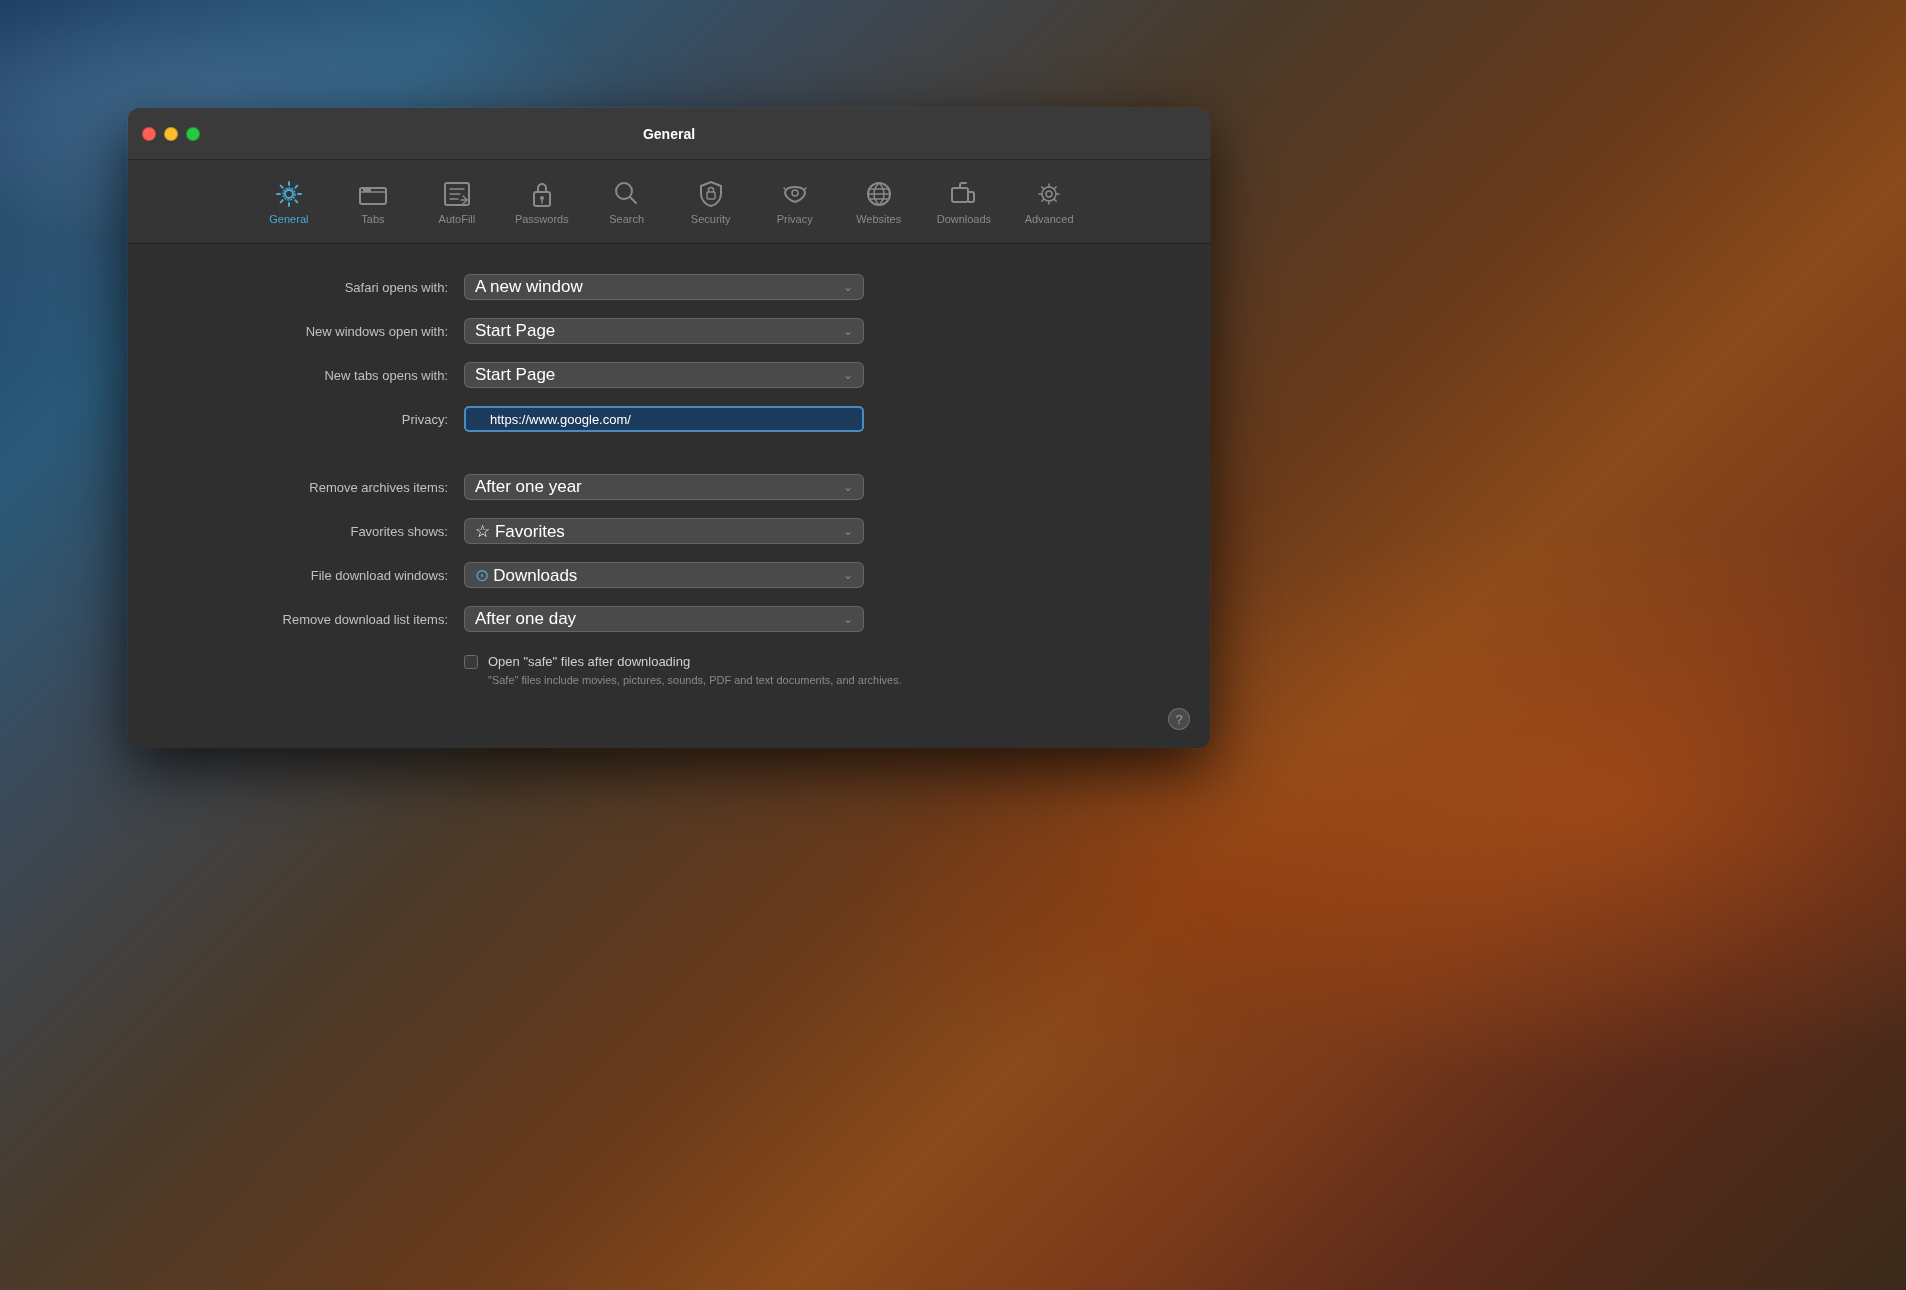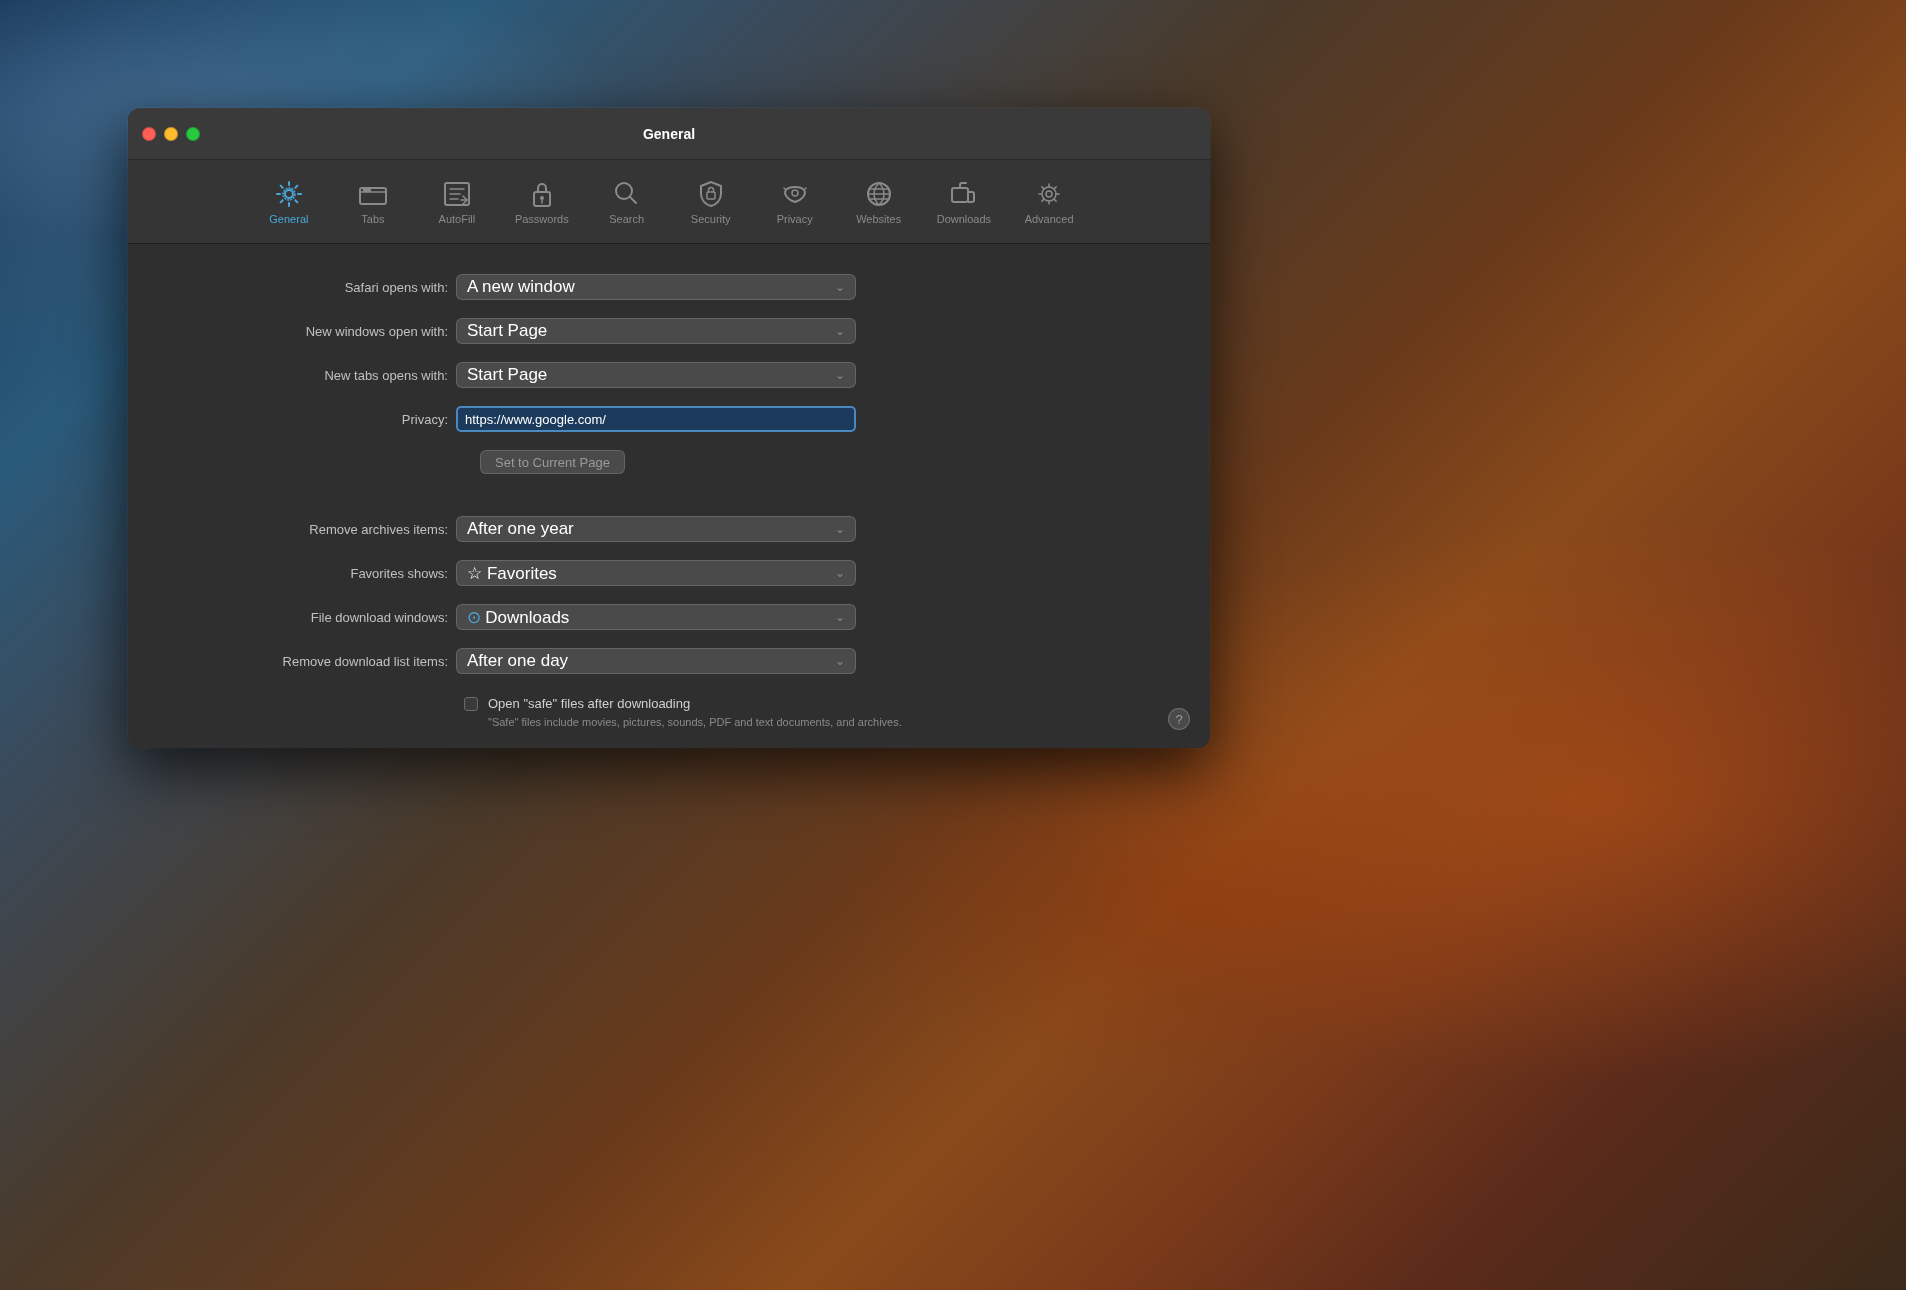--- a/index.html
+++ b/index.html
@@ -153,21 +153,21 @@
     .form-section {
       display: flex;
       flex-direction: column;
       gap: 18px;
       padding: 0 80px;
     }
 
     .form-row {
       display: flex;
       align-items: center;
-      gap: 8px;
+      gap: 16px;
     }
 
     .form-label {
       text-align: right;
       color: #c0c0c0;
       font-size: 13px;
       min-width: 240px;
       flex-shrink: 0;
     }
 
@@ -204,21 +204,21 @@
       line-height: 1;
     }
 
     .homepage-input {
       width: 100%;
       background: #1c3a5c;
       border: 2px solid #4a8abf;
       border-radius: 5px;
       color: #ffffff;
       font-size: 13px;
-      padding: 4px 7px;
+      padding: 4px 24px;
       height: 26px;
       outline: none;
     }
 
     .set-current-btn {
       background: #4a4a4a;
       border: 0.5px solid rgba(255,255,255,0.15);
       border-radius: 6px;
       color: #9a9a9a;
       font-size: 13px;
@@ -466,26 +466,20 @@
         </div>
       </div>
 
       <div class="form-row">
         <div class="form-label">Privacy:</div>
         <div class="form-control">
           <input type="text" class="homepage-input" value="https://www.google.com/" style="">
         </div>
       </div>
 
-      <div class="btn-row">
-        <div class="btn-offset"></div>
-        <button class="set-current-btn">
-          <span>Set to Current Page</span>
-        </button>
-      </div>
 
       <div style="height: 6px;"></div>
 
       <div class="form-row">
         <div class="form-label">Remove archives items:</div>
         <div class="form-control">
           <div class="dropdown">
             <span class="dropdown-text">After one year</span>
             <span class="dropdown-arrow">⌄</span>
           </div>

